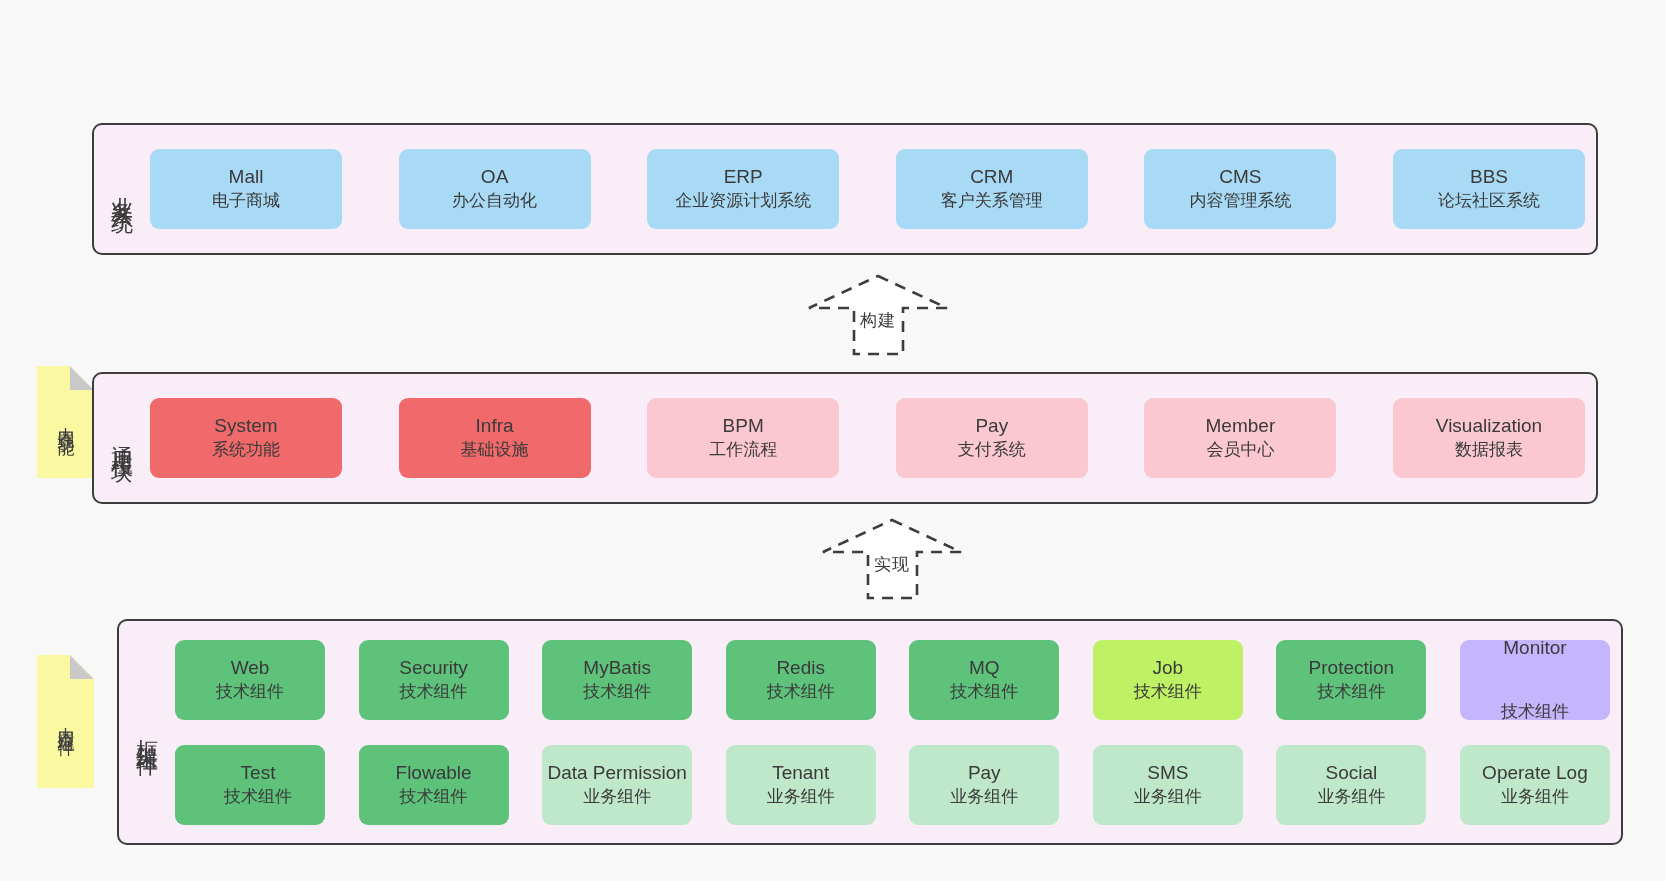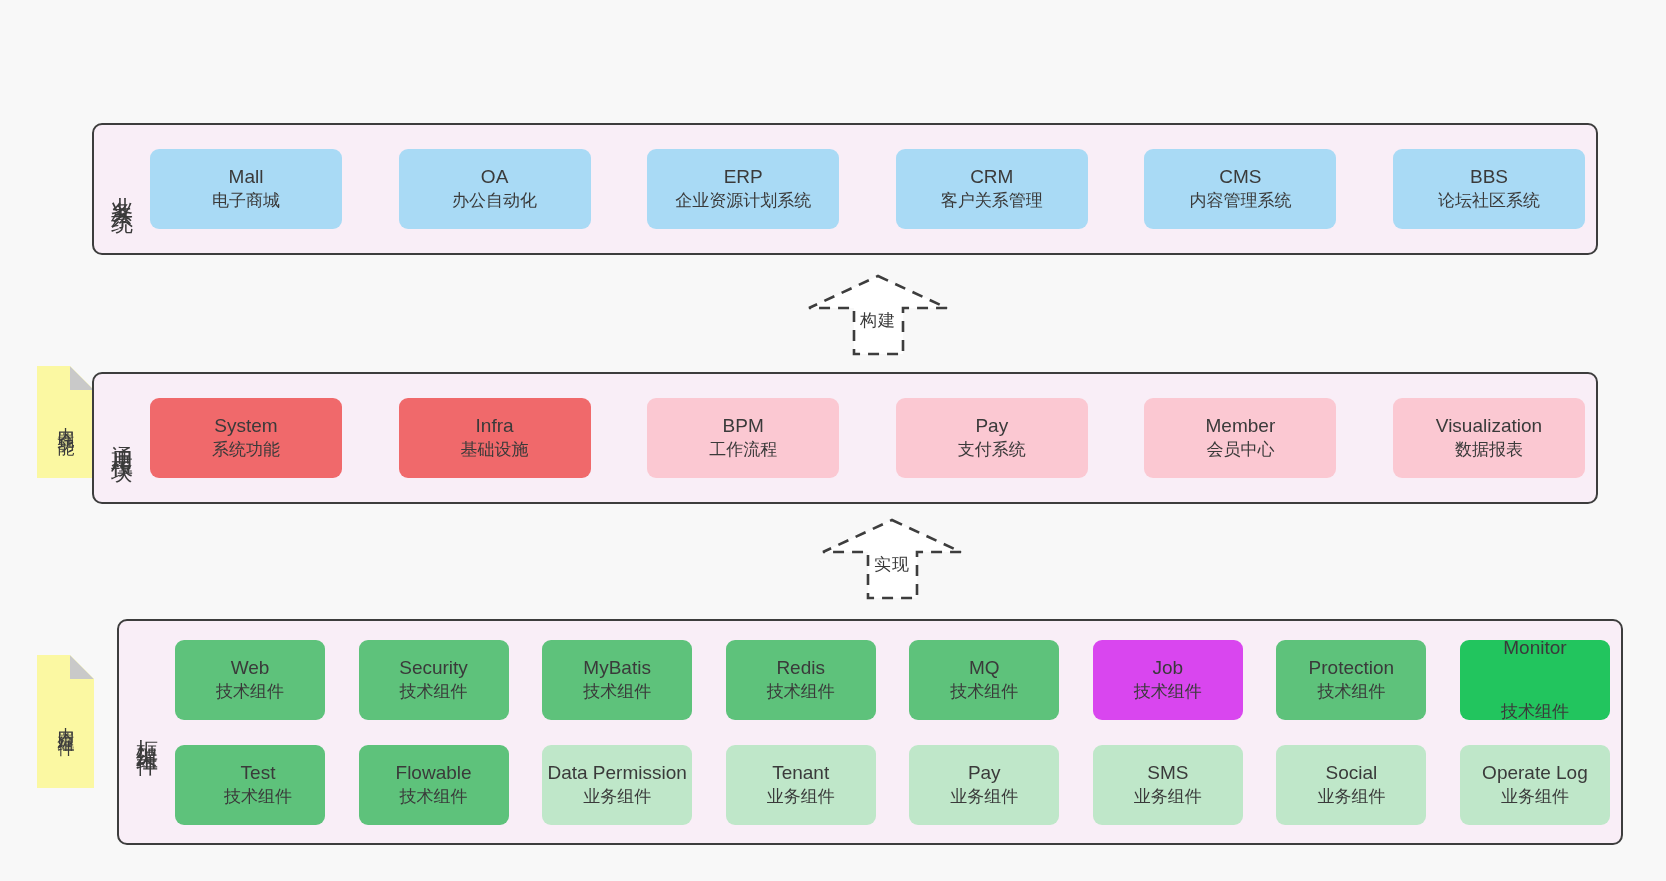--- a/index.html
+++ b/index.html
@@ -168,29 +168,29 @@
             <div class="desc">技术组件</div>
           </div>
           <div class="box" style="background: rgb(94, 194, 123);">
             <div class="name">Redis</div>
             <div class="desc">技术组件</div>
           </div>
           <div class="box" style="background: rgb(94, 194, 123);">
             <div class="name">MQ</div>
             <div class="desc">技术组件</div>
           </div>
-          <div class="box" style="background: #d946ef; text-align: center;">
+          <div class="box" style="background: #bef264; text-align: center;">
             <div class="name">Job</div>
             <div class="desc">技术组件</div>
           </div>
           <div class="box" style="background: rgb(94, 194, 123);">
             <div class="name">Protection</div>
             <div class="desc">技术组件</div>
           </div>
-          <div class="box" style="background: #22c55e; gap: 40px;">
+          <div class="box" style="background: #c4b5fd; gap: 40px;">
             <div class="name">Monitor</div>
             <div class="desc">技术组件</div>
           </div>
         </div>
         <div class="row">
           <div class="box" style="background: rgb(94, 194, 123); padding-left: 20px;">
             <div class="name">Test</div>
             <div class="desc">技术组件</div>
           </div>
           <div class="box" style="background: rgb(94, 194, 123);">

